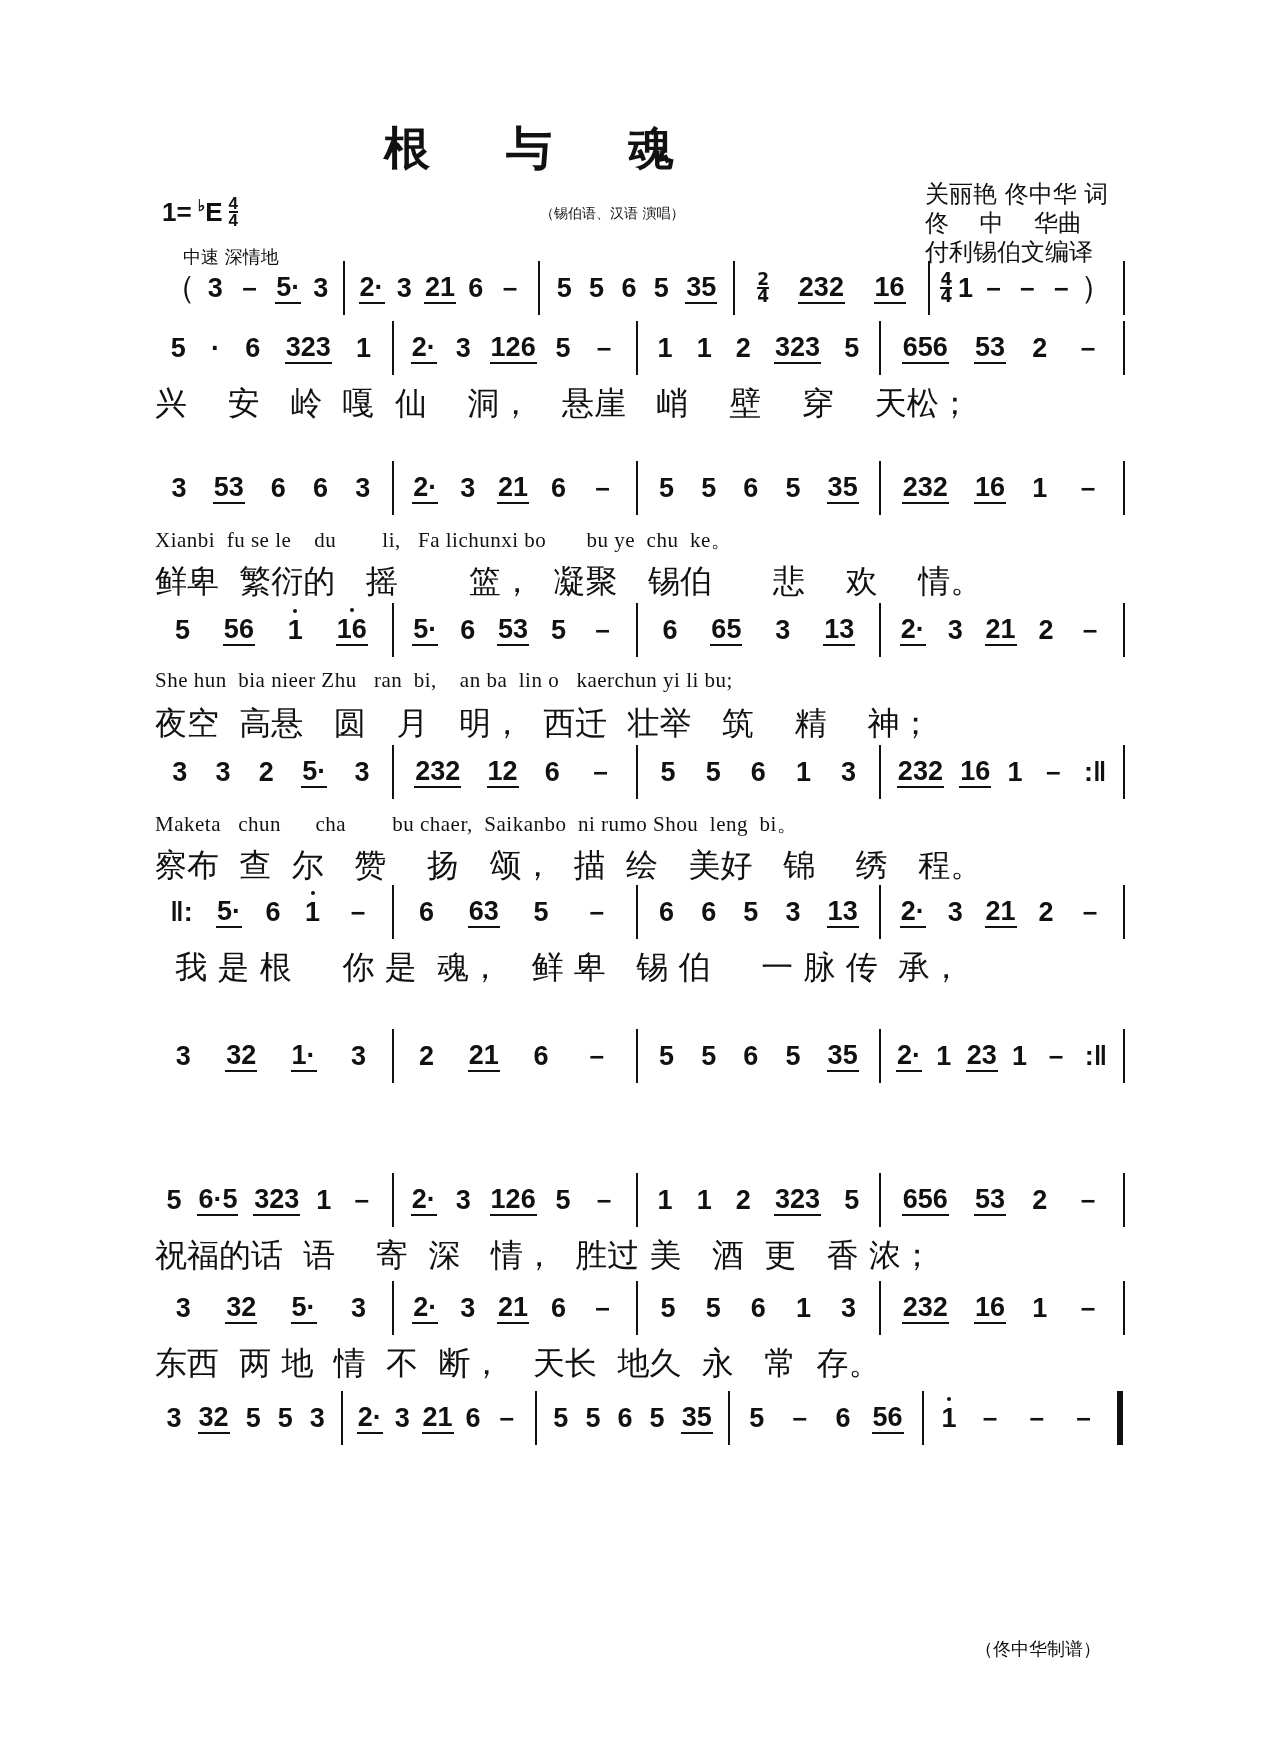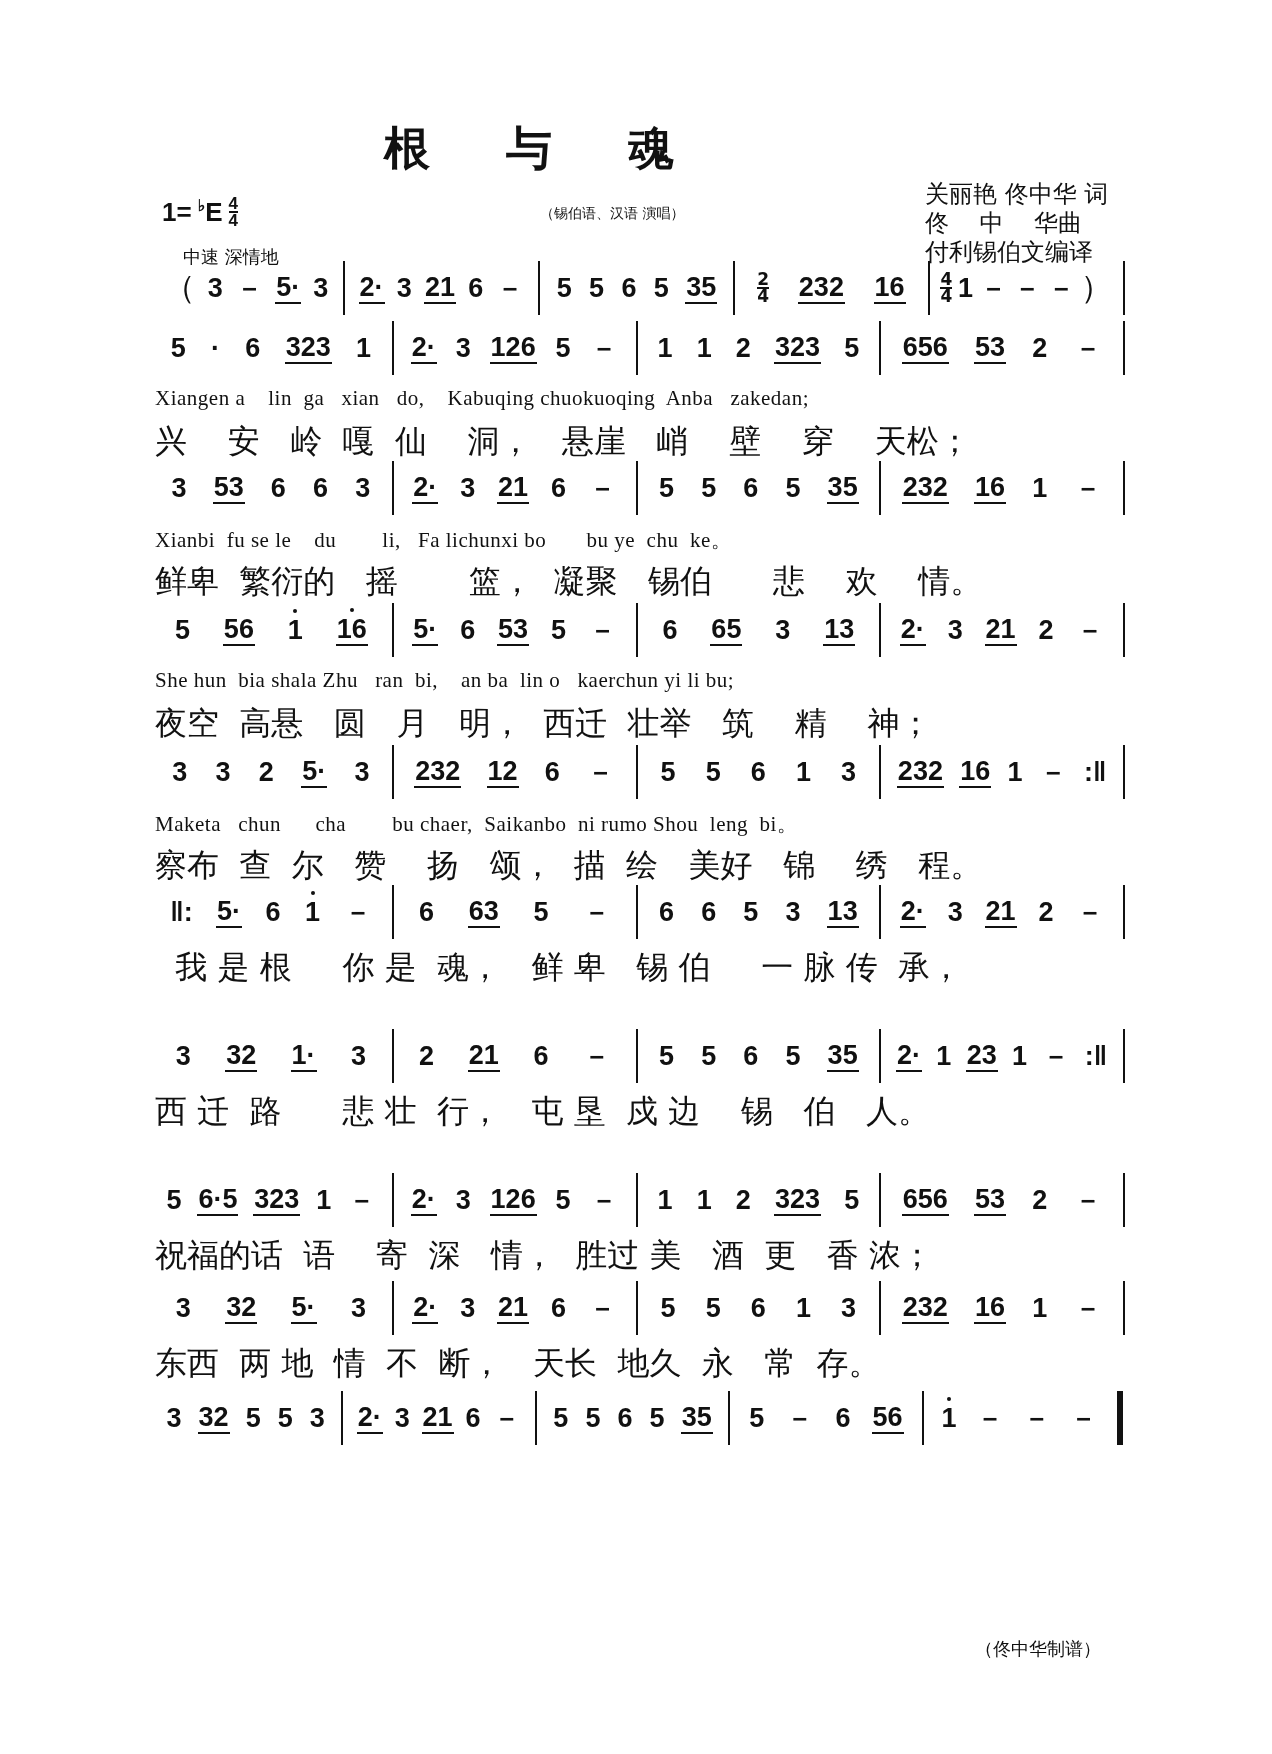--- a/index.html
+++ b/index.html
@@ -129,21 +129,20 @@
         </div>
         <div class="bar"></div>
         <div class="measure">
           <span class="note u1">656</span>
           <span class="note u1">53</span>
           <span class="note">2</span>
           <span class="note">－</span>
         </div>
         <div class="bar"></div>
       </div>
-      <div class="lyr">Xiangen a    lin  ga   xian   do,    Kabuqing chuokuoqing  Anba   zakedan;</div>
       <div class="lyr-cn">兴    安   岭  嘎  仙    洞，   悬崖   峭    壁    穿    天松；</div>
     </div>
     <div class="system" style="top: 458px;">
       <div class="staff">
         <div class="measure">
           <span class="note">3</span>
           <span class="note u1">53</span>
           <span class="note">6</span>
           <span class="note">6</span>
           <span class="note">3</span>
@@ -202,21 +201,21 @@
         <div class="bar"></div>
         <div class="measure">
           <span class="note u1">2·</span>
           <span class="note">3</span>
           <span class="note u1">21</span>
           <span class="note">2</span>
           <span class="note">－</span>
         </div>
         <div class="bar"></div>
       </div>
-      <div class="lyr">She hun  bia shala Zhu   ran  bi,    an ba  lin o   kaerchun yi li bu;</div>
+      <div class="lyr">She hun  bia nieer Zhu   ran  bi,    an ba  lin o   kaerchun yi li bu;</div>
       <div class="lyr-cn">夜空  高悬   圆   月   明，  西迁  壮举   筑    精    神；</div>
     </div>
     <div class="system" style="top: 742px;">
       <div class="staff">
         <div class="measure">
           <span class="note">3</span>
           <span class="note">3</span>
           <span class="note">2</span>
           <span class="note u1">5·</span>
           <span class="note">3</span>
@@ -312,21 +311,20 @@
         <div class="measure">
           <span class="note u1">2·</span>
           <span class="note">1</span>
           <span class="note u1">23</span>
           <span class="note">1</span>
           <span class="note">－</span>
           <span class="note">:‖</span>
         </div>
         <div class="bar"></div>
       </div>
-      <div class="lyr-cn">西 迁  路      悲 壮  行，   屯 垦  戍 边    锡   伯   人。</div>
     </div>
     <div class="system" style="top: 1170px;">
       <div class="staff">
         <div class="measure">
           <span class="note">5</span>
           <span class="note u1">6·5</span>
           <span class="note u1">323</span>
           <span class="note">1</span>
           <span class="note">－</span>
         </div>

